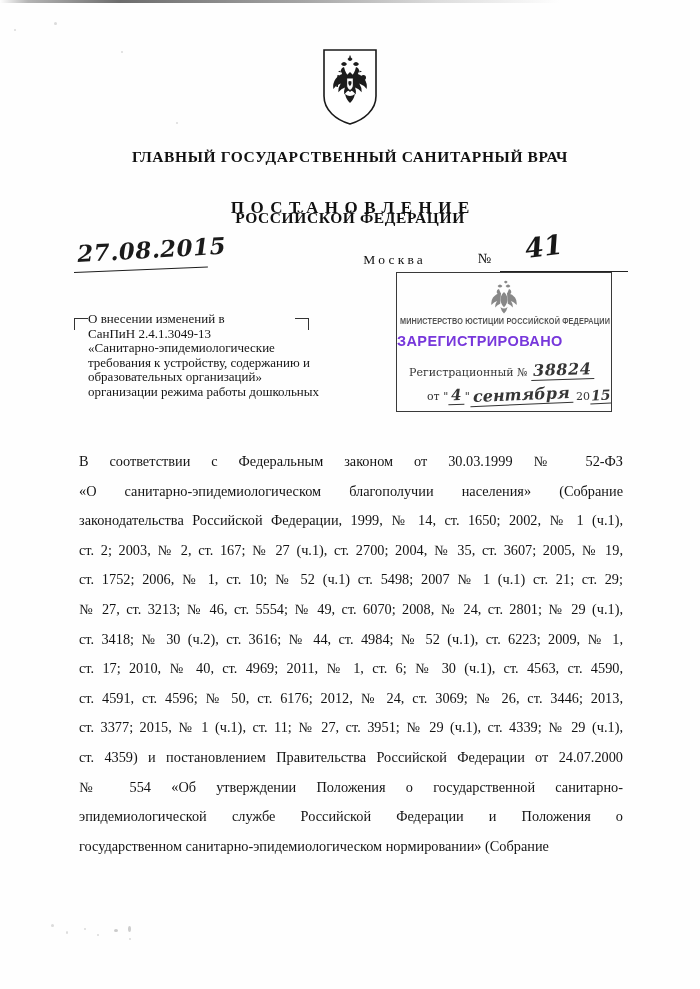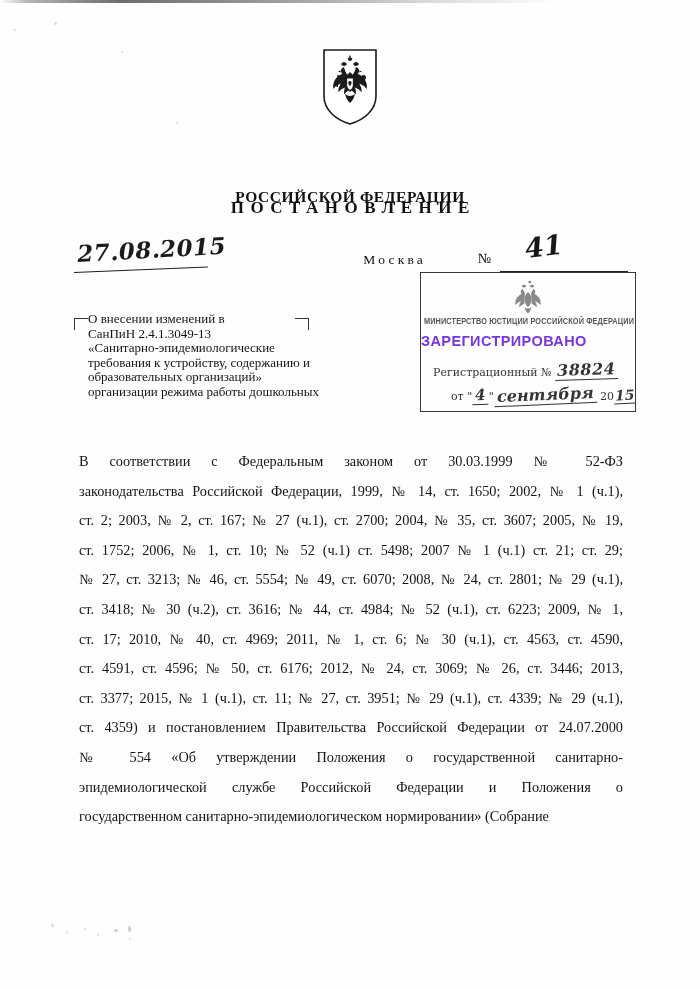--- a/index.html
+++ b/index.html
@@ -129,21 +129,21 @@
     left: 500px;
     top: 271px;
     width: 128px;
     height: 0;
     border-top: 1.5px solid #222;
   }
 
   
   .stamp {
     position: absolute;
-    left: 420px;
+    left: 396px;
     top: 272px;
     width: 216px;
     height: 140px;
     border: 1.5px solid #2b2b2b;
     box-sizing: border-box;
     overflow: hidden;
     opacity: .93;
   }
   .stamp-emblem {
     position: absolute;
@@ -313,20 +313,21 @@
         <path d="M19.5 27 l-1.2 12 l1.6 0 l1-12z"></path>
         <circle cx="45.4" cy="29.6" r="2.6"></circle>
 
         <path d="M28.6 30 h6.8 v7 q0 4-3.4 5.6 q-3.4-1.6-3.4-5.6z" fill="#ffffff" stroke="#1c1c1c" stroke-width="1.1"></path>
         <path d="M30.3 33.6 q1.6-1.4 3.2 0 q.6 2.4-1.6 4.6 q-2.2-2.2-1.6-4.6z"></path>
       </g>
     </svg>
   </div>
 
   <div class="org-title">
+    <span>ГЛАВНЫЙ ГОСУДАРСТВЕННЫЙ САНИТАРНЫЙ ВРАЧ</span>
     <span class="line2">РОССИЙСКОЙ ФЕДЕРАЦИИ</span>
   </div>
 
   <div class="doc-type">ПОСТАНОВЛЕНИЕ</div>
 
   <div class="date-hand">27.08.2015</div>
   <div class="date-rule"></div>
 
   <div class="city">Москва</div>
 
@@ -369,20 +370,21 @@
     <div>О внесении изменений  в</div>
     <div>СанПиН 2.4.1.3049-13</div>
     <div>«Санитарно-эпидемиологические</div>
     <div>требования к устройству, содержанию и</div>
     <div>образовательных организаций»</div>
     <div>организации режима работы дошкольных</div>
   </div>
 
   <div class="body" id="body-text">
       <p>В   соответствии   с   Федеральным   законом   от   30.03.1999   №   52-ФЗ</p>
+      <p>«О санитарно-эпидемиологическом        благополучии        населения»        (Собрание</p>
       <p>законодательства Российской Федерации, 1999, № 14, ст. 1650; 2002, № 1 (ч.1),</p>
       <p>ст. 2; 2003, № 2, ст. 167;  № 27 (ч.1), ст. 2700; 2004,  № 35, ст. 3607; 2005, № 19,</p>
       <p>ст. 1752; 2006, № 1, ст. 10; № 52 (ч.1) ст. 5498; 2007 № 1 (ч.1) ст. 21; ст. 29;</p>
       <p>№ 27, ст. 3213; № 46, ст. 5554; № 49, ст. 6070; 2008, № 24, ст. 2801; № 29 (ч.1),</p>
       <p>ст. 3418; № 30 (ч.2), ст. 3616; № 44, ст. 4984; № 52 (ч.1),  ст. 6223; 2009, № 1,</p>
       <p>ст. 17; 2010, № 40, ст. 4969; 2011, № 1, ст. 6; № 30 (ч.1), ст. 4563, ст. 4590,</p>
       <p>ст. 4591, ст. 4596; № 50, ст. 6176; 2012, № 24, ст. 3069; № 26, ст. 3446; 2013,</p>
       <p>ст. 3377; 2015, № 1 (ч.1), ст. 11; № 27, ст. 3951; № 29 (ч.1), ст. 4339; № 29 (ч.1),</p>
       <p>ст. 4359) и постановлением Правительства Российской Федерации от 24.07.2000</p>
       <p>№   554   «Об   утверждении   Положения   о   государственной   санитарно-</p>

